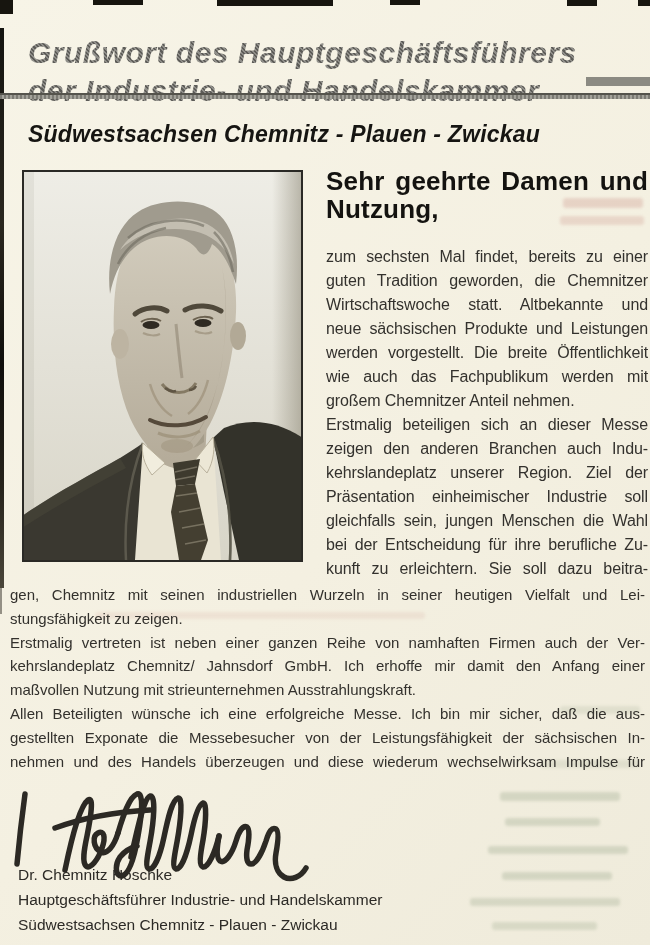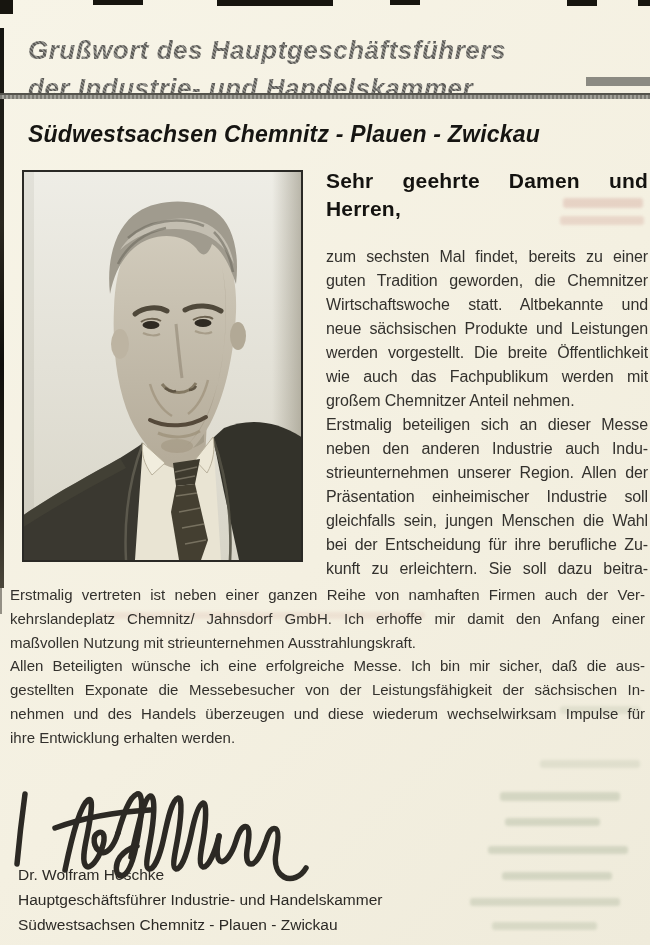--- a/index.html
+++ b/index.html
@@ -15,21 +15,21 @@
     position:absolute;left:0;top:28px;width:4px;height:560px;
     background:linear-gradient(180deg,#141410 0%,#2a271f 35%,#0f0e0b 60%,#26231b 82%,#4a463a 100%);
   }
   .left-strip-tail{position:absolute;left:0;top:588px;width:2px;height:26px;background:#6b675c;opacity:.7;}
   .bleed{position:absolute;border-radius:3px;filter:blur(1.6px);}
   .bleed.pink{background:#c98f85;}
   .bleed.green{background:#7c8f6f;}
   
   .masthead-title{
     position:absolute;left:28px;top:14px;width:600px;
-    font-weight:bold;font-style:italic;font-size:26px;line-height:38px;letter-spacing:.5px;
+    font-weight:bold;font-style:italic;font-size:30px;line-height:38px;letter-spacing:.5px;
     color:#6e6d69;
     background-image:repeating-linear-gradient(45deg,#5d5c58 0 1.5px,#8f8e89 1.5px 3px);
     -webkit-background-clip:text;background-clip:text;-webkit-text-fill-color:transparent;
   }
   .masthead-dash{position:absolute;left:586px;top:77px;width:64px;height:9px;background:#8b8a82;}
   .masthead-rule{
     position:absolute;left:0;top:93px;width:650px;height:4px;
     border-top:2px solid #55544d;
     background:repeating-linear-gradient(90deg,#7c7b74 0 2px,#a3a29a 2px 4px);
   }
@@ -40,21 +40,21 @@
   
   .photo{
     position:absolute;left:22px;top:170px;width:281px;height:392px;
     border:2px solid #2a2925;box-sizing:border-box;background:#ddd9cd;margin:0;
   }
   .photo svg{display:block;width:100%;height:100%;}
   
   .tline{text-align:justify;text-align-last:left;overflow:hidden;}
   .tline.just{text-align-last:justify;}
   .col{position:absolute;left:326px;top:167px;width:322px;}
-  .col-heading{font-size:21px;font-weight:bold;line-height:28px;color:#141310;letter-spacing:.2px;}
+  .col-heading{font-size:26px;font-weight:bold;line-height:28px;color:#141310;letter-spacing:.2px;}
   .col-para{font-size:16px;line-height:24px;color:#33312d;letter-spacing:-.1px;}
   .col-para.first{margin-top:22px;}
   .fullblock{position:absolute;left:10px;top:583px;width:635px;font-size:15px;line-height:23.8px;color:#33312d;}
   
   .signature{position:absolute;left:10px;top:786px;width:330px;height:100px;}
   .sig-block{position:absolute;left:18px;top:862px;font-size:15.5px;line-height:25px;color:#2c2a26;}
 </style>
 </head>
 <body>
 
@@ -156,68 +156,71 @@
 
       <path d="M149,291 L176,287 L171,312 L152,314 Z" fill="#3e3a2e"></path>
       <path d="M152,314 L171,312 L184,368 L177,388 L155,388 L147,340 Z" fill="#443f31"></path>
       <path d="M151,300 L173,295 M150,308 L171,304 M152,324 L173,321 M155,340 L176,336 M158,356 L180,352 M161,372 L182,368" stroke="#d8cfb6" stroke-width="1.4" opacity=".35" fill="none"></path>
     </svg>
   </figure>
 
   <div class="col">
     <div class="col-heading">
         <div class="tline just">Sehr geehrte Damen und</div>
-        <div class="tline">Herren,</div>
+        <div class="tline">Nutzung,</div>
       </div>
     <div class="col-para first">
         <div class="tline just">zum sechsten Mal findet, bereits zu einer</div>
         <div class="tline just">guten Tradition geworden, die Chemnitzer</div>
         <div class="tline just">Wirtschaftswoche statt. Altbekannte und</div>
         <div class="tline just">neue sächsischen Produkte und Leistungen</div>
         <div class="tline just">werden vorgestellt. Die breite Öffentlichkeit</div>
         <div class="tline just">wie auch das Fachpublikum werden mit</div>
         <div class="tline">großem Chemnitzer Anteil nehmen.</div>
       </div>
     <div class="col-para">
         <div class="tline just">Erstmalig beteiligen sich an dieser Messe</div>
-        <div class="tline just">neben den anderen Industrie auch Indu-</div>
-        <div class="tline just">strieunternehmen unserer Region. Allen der</div>
+        <div class="tline just">zeigen den anderen Branchen auch Indu-</div>
+        <div class="tline just">kehrslandeplatz unserer Region. Ziel der</div>
         <div class="tline just">Präsentation einheimischer Industrie soll</div>
         <div class="tline just">gleichfalls sein, jungen Menschen die Wahl</div>
         <div class="tline just">bei der Entscheidung für ihre berufliche Zu-</div>
         <div class="tline just">kunft zu erleichtern. Sie soll dazu beitra-</div>
       </div>
   </div>
 
   <div class="fullblock">
     <div>
+        <div class="tline just">gen, Chemnitz mit seinen industriellen Wurzeln in seiner heutigen Vielfalt und Lei-</div>
+        <div class="tline">stungsfähigkeit zu zeigen.</div>
+      </div>
+    <div>
         <div class="tline just">Erstmalig vertreten ist neben einer ganzen Reihe von namhaften Firmen auch der Ver-</div>
         <div class="tline just">kehrslandeplatz Chemnitz/ Jahnsdorf GmbH. Ich erhoffe mir damit den Anfang einer</div>
         <div class="tline">maßvollen Nutzung mit strieunternehmen Ausstrahlungskraft.</div>
       </div>
     <div>
         <div class="tline just">Allen Beteiligten wünsche ich eine erfolgreiche Messe. Ich bin mir sicher, daß die aus-</div>
         <div class="tline just">gestellten Exponate die Messebesucher von der Leistungsfähigkeit der sächsischen In-</div>
         <div class="tline just">nehmen und des Handels überzeugen und diese wiederum wechselwirksam Impulse für</div>
-        <div class="tline">ihre Entwicklung erhalten werden.</div>
       </div>
   </div>
 
   <div class="signature" title="handwritten signature">
     <svg viewBox="0 0 330 100">
       <g stroke="#1d1b16" stroke-width="5.5" fill="none" stroke-linecap="round" stroke-linejoin="round" opacity=".93">
         <path d="M15,8 C12,30 9,56 7,78"></path>
         <path d="M45,42 C75,31 105,26 140,24"></path>
         <path d="M55,84 C62,50 70,20 78,14 C84,10 81,30 77,50 C74,64 72,76 76,80 C80,84 88,74 92,62 C96,51 94,44 88,47 C82,50 83,62 91,66 C97,69 104,60 108,47"></path>
         <path d="M108,47 C113,30 119,11 127,8 C134,6 132,28 128,50 C124,74 119,88 112,90 C106,91 104,80 110,71 C114,66 120,62 127,60"></path>
         <path d="M121,71 C128,40 134,12 140,10 C146,9 144,34 140,56 C137,72 135,82 139,83 C144,84 150,70 154,51 C158,32 162,14 168,12 C173,11 171,34 167,56 C164,72 162,82 166,83 C171,84 177,68 181,49 C184,34 188,19 193,17 C197,16 196,36 193,54 C190,70 189,80 193,81 C198,82 205,67 209,50"></path>
         <path d="M209,50 C207,61 206,72 210,75 C215,78 222,68 226,55 C229,45 233,39 237,41 C240,43 239,54 237,64 C236,72 237,78 241,78 C246,78 252,67 256,55 C259,45 262,41 266,43 C269,45 268,56 266,67 C264,78 267,87 274,91 C281,95 291,91 296,82"></path>
       </g>
     </svg>
   </div>
 
   <div class="sig-block">
-    <div>Dr. Wolfram Hoschke</div>
+    <div>Dr. Chemnitz Hoschke</div>
     <div>Hauptgeschäftsführer Industrie- und Handelskammer</div>
     <div>Südwestsachsen Chemnitz - Plauen - Zwickau</div>
   </div>
 
 </div>
 
 </body></html>

